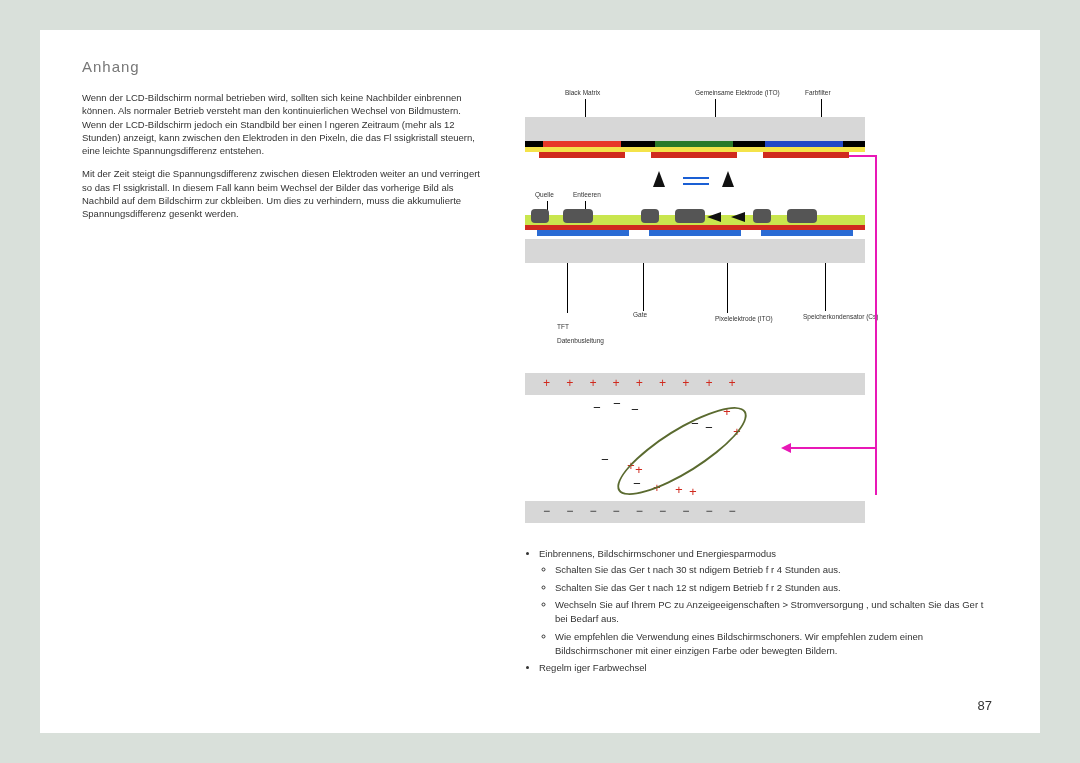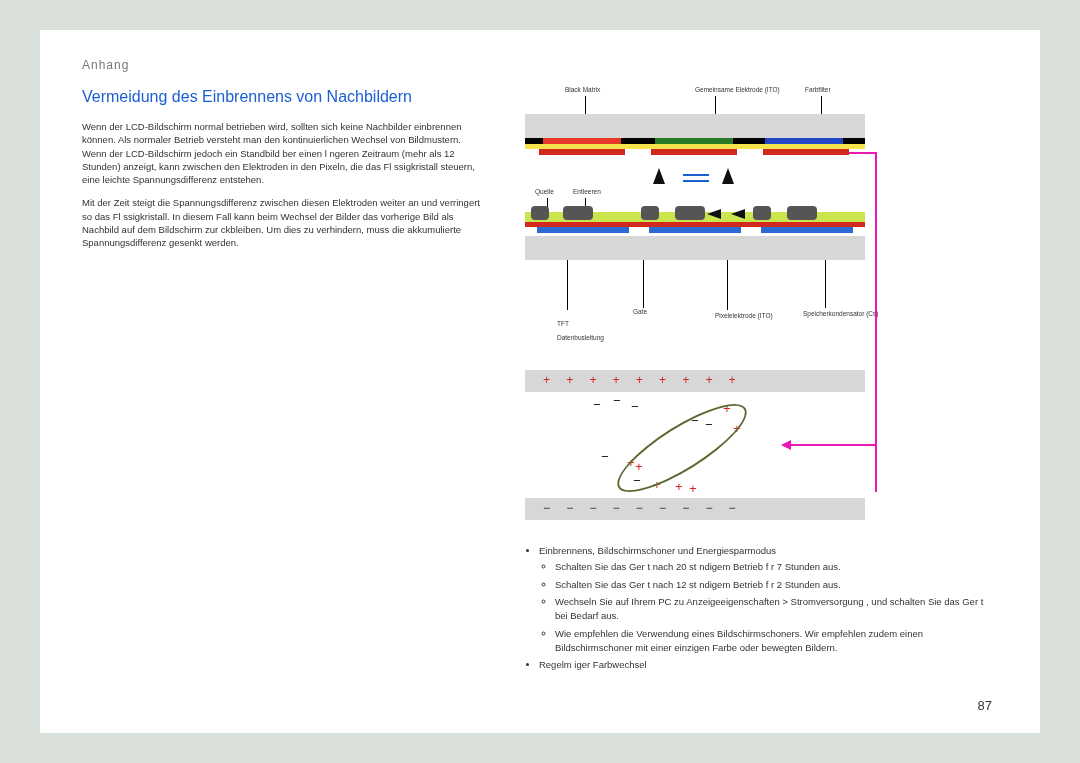--- a/index.html
+++ b/index.html
@@ -11,21 +11,21 @@
     position: relative;
   }
   .page {
     position: absolute;
     left: 40px; top: 30px;
     width: 1000px; height: 703px;
     background: #ffffff;
     padding: 28px 42px 20px 42px;
   }
   .header-label {
-    font-size: 12px;
+    font-size: 15px;
     letter-spacing: 1px;
     color: #777;
     margin-bottom: 16px;
   }
   .columns {
     display: flex;
     gap: 40px;
   }
   .col-left { width: 46%; }
   .col-right { width: 54%; }
@@ -97,21 +97,20 @@
 </style>
 </head>
 <body>
 
 <div class="page">
   <div class="header-label">Anhang</div>
 
   <div class="columns">
 
     <div class="col-left">
-      <div class="section-title">Vermeidung des Einbrennens von Nachbildern</div>
       <p class="para">Wenn der LCD-Bildschirm normal betrieben wird, sollten sich keine Nachbilder einbrennen können. Als normaler Betrieb versteht man den kontinuierlichen Wechsel von Bildmustern. Wenn der LCD-Bildschirm jedoch ein Standbild ber einen l ngeren Zeitraum (mehr als 12 Stunden) anzeigt, kann zwischen den Elektroden in den Pixeln, die das Fl ssigkristall steuern, eine leichte Spannungsdifferenz entstehen.</p>
       <p class="para">Mit der Zeit steigt die Spannungsdifferenz zwischen diesen Elektroden weiter an und verringert so das Fl ssigkristall. In diesem Fall kann beim Wechsel der Bilder das vorherige Bild als Nachbild auf dem Bildschirm zur ckbleiben. Um dies zu verhindern, muss die akkumulierte Spannungsdifferenz gesenkt werden.</p>
     </div>
 
     <div class="col-right">
 
       <div class="diagram">
 
         <div class="lbl" style="left:40px; top:-2px;">Black Matrix</div>
         <div class="lead" style="left:60px; top:8px; height:22px;"></div>
@@ -214,21 +213,21 @@
             <span>−</span>
         </div>
 
         <div class="magenta-h" style="top:74px; left:260px; width:92px;"></div>
         <div style="position:absolute; top:70px; left:256px; width:0;height:0;border-top:5px solid transparent;border-bottom:5px solid transparent;border-right:10px solid #e818b6;"></div>
       </div>
 
       <ul class="bullets">
         <li><span>Einbrennens, Bildschirmschoner und Energiesparmodus</span>
           <ul>
-            <li>Schalten Sie das Ger t nach 20 st ndigem Betrieb f r 7 Stunden aus.</li>
+            <li>Schalten Sie das Ger t nach 30 st ndigem Betrieb f r 4 Stunden aus.</li>
             <li>Schalten Sie das Ger t nach 12 st ndigem Betrieb f r 2 Stunden aus.</li>
             <li>Wechseln Sie auf Ihrem PC zu  Anzeigeeigenschaften  &gt;  Stromversorgung , und schalten Sie das Ger t bei Bedarf aus.</li>
             <li>Wie empfehlen die Verwendung eines Bildschirmschoners. Wir empfehlen zudem einen Bildschirmschoner mit einer einzigen Farbe oder bewegten Bildern.</li>
           </ul>
         </li>
         <li>Regelm  iger Farbwechsel</li>
       </ul>
 
     </div>
   </div>

